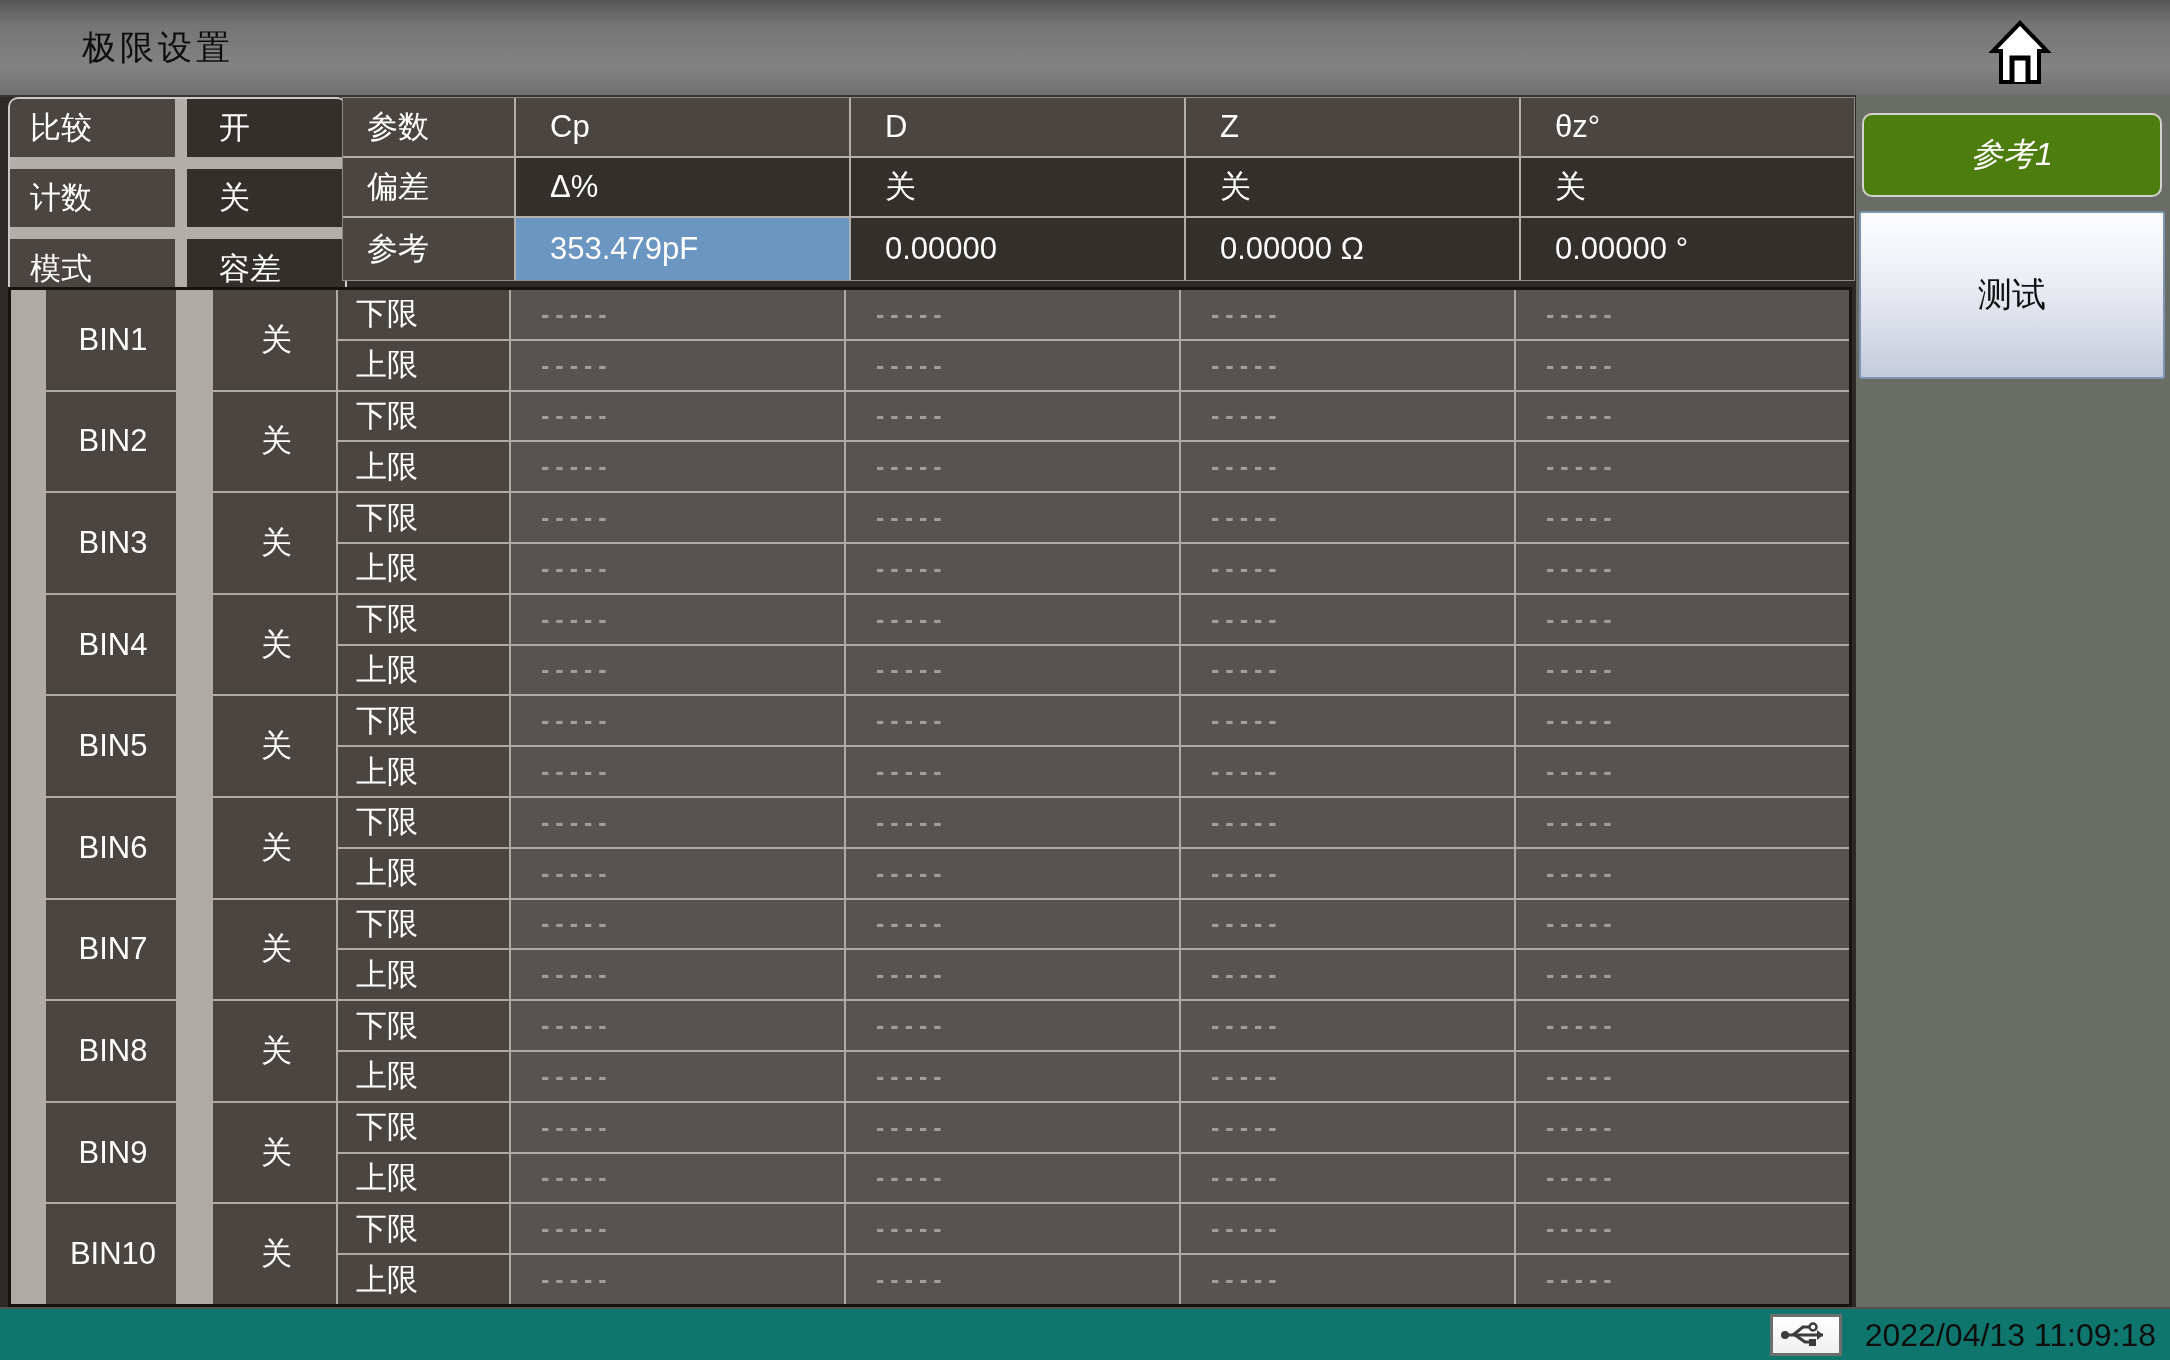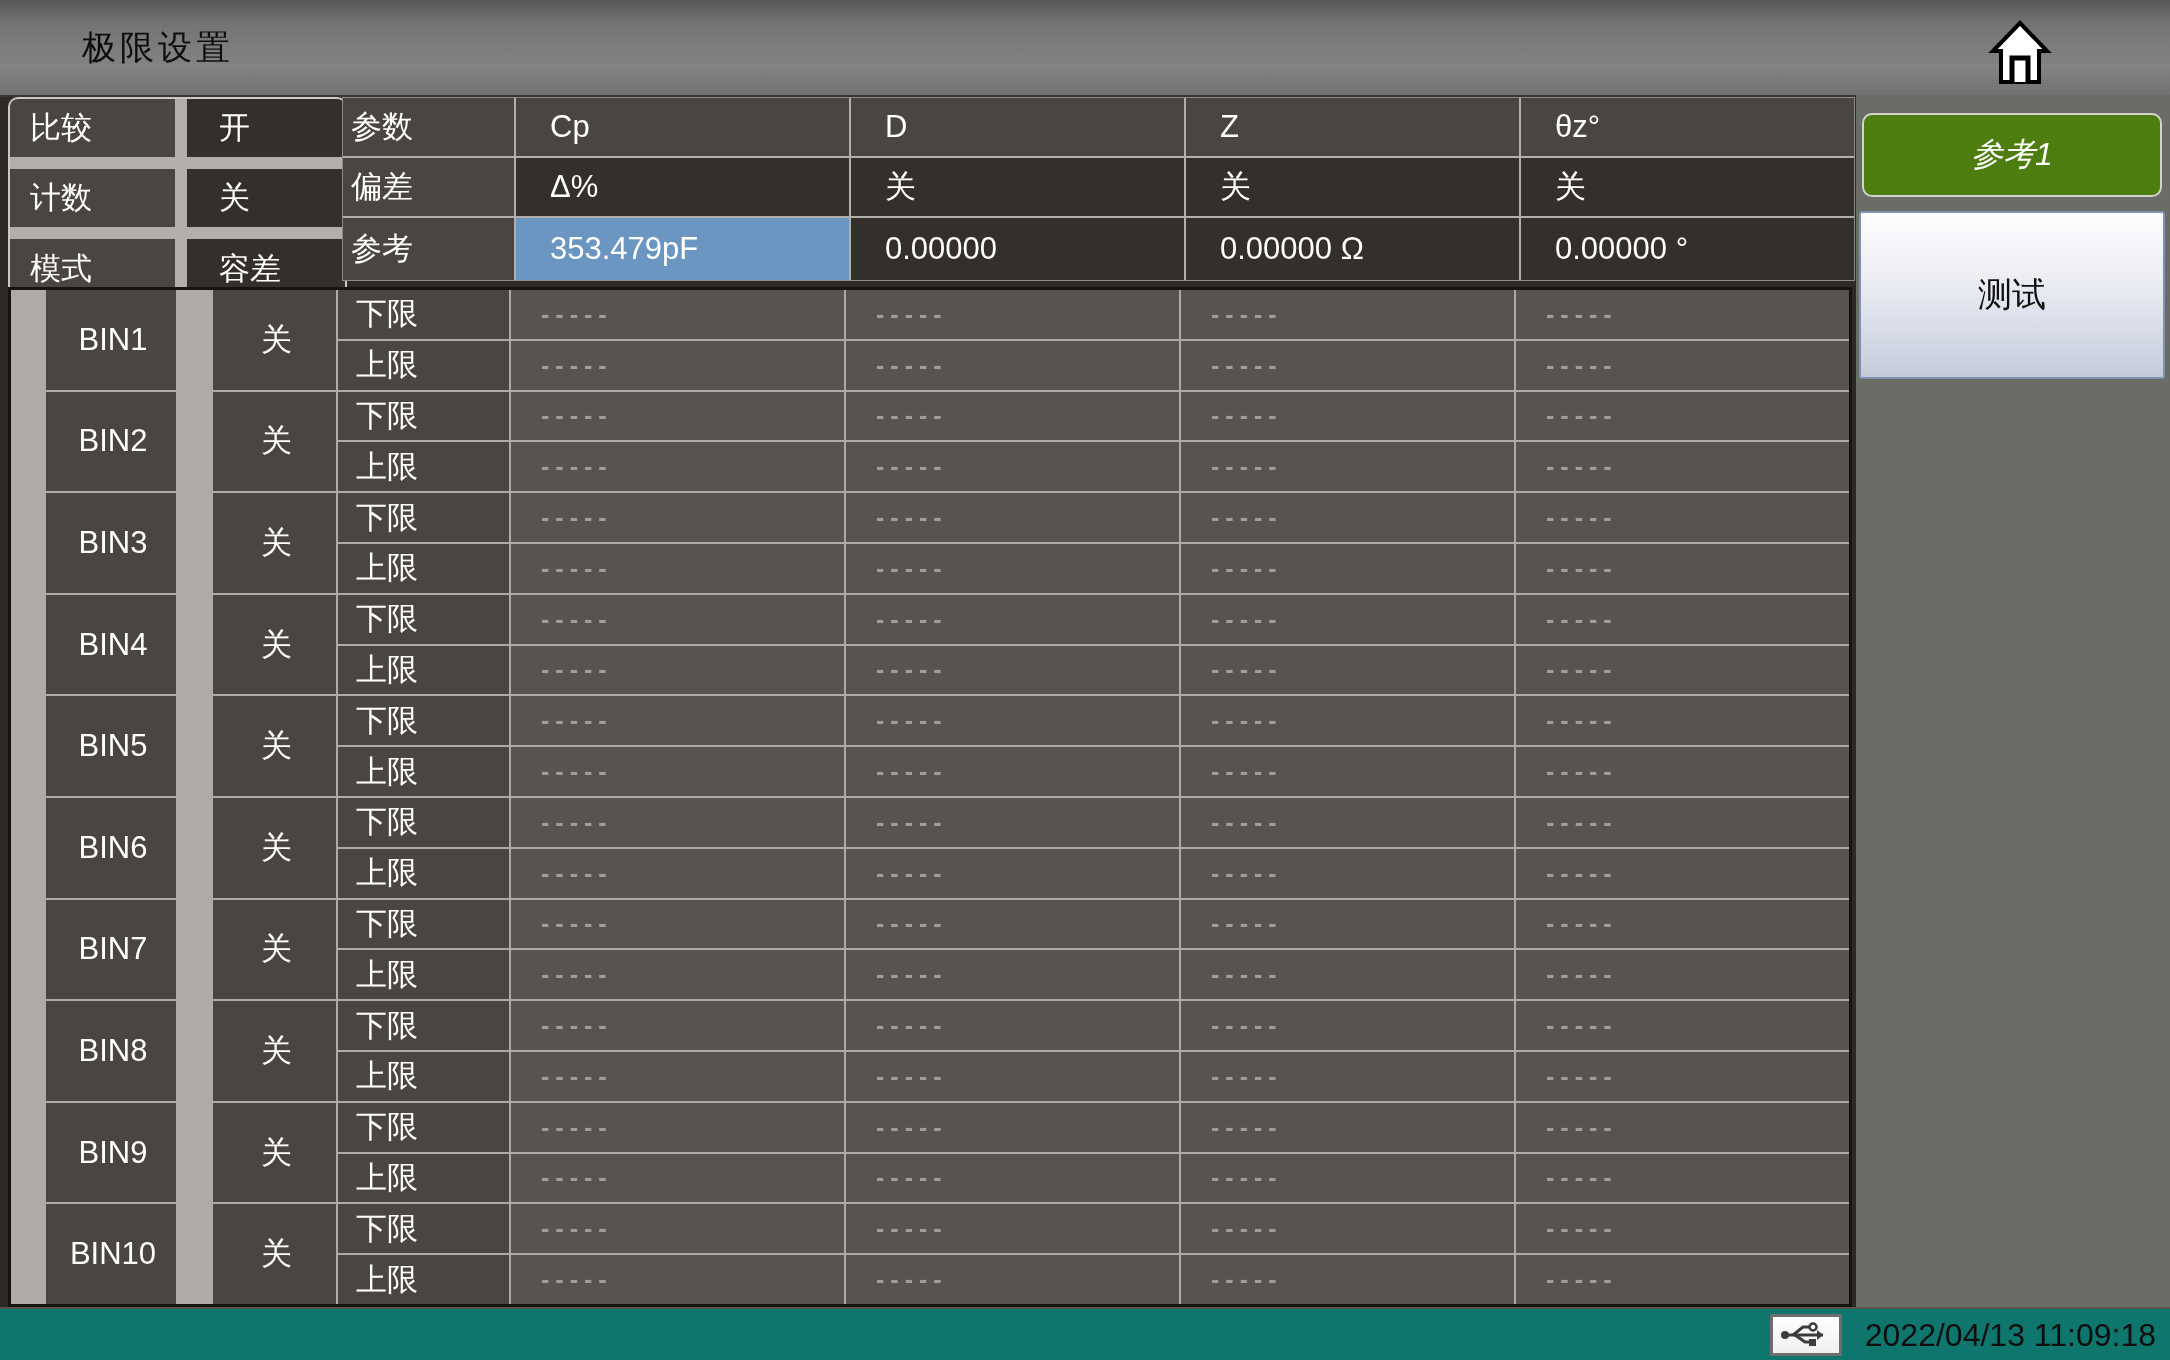--- a/index.html
+++ b/index.html
@@ -38,21 +38,21 @@
     gap:12px;background:#b2aeaa;
     border:2px solid #cbc9c6;border-radius:10px;overflow:hidden;
   }
   
   .param-block{
     position:absolute;left:342px;top:97px;
     display:grid;grid-template-columns:171px 333px 333px 333px 333px;
     grid-template-rows:58px 58px 62px;gap:2px;background:#b2aeaa;
     border:1px solid #8e8a86;
   }
-  .param-block .cell{padding-left:8px;}
+  .param-block .cell{padding-left:24px;}
   .param-block .cell.pval{padding-left:34px;}
   .param-block .row1{background:#4a4540;}
   .param-block .dark{background:#332f2b;}
   .cell.highlight{background:#6b96c1;color:#ffffff;}
   
   .bin-table{
     position:absolute;left:8px;top:287px;
     display:grid;grid-template-columns:165px 158px 171px 333px 333px 333px 333px;
     grid-auto-rows:48.8px;gap:2px;background:#aeaaa6;
     border:3px solid #15140f;

